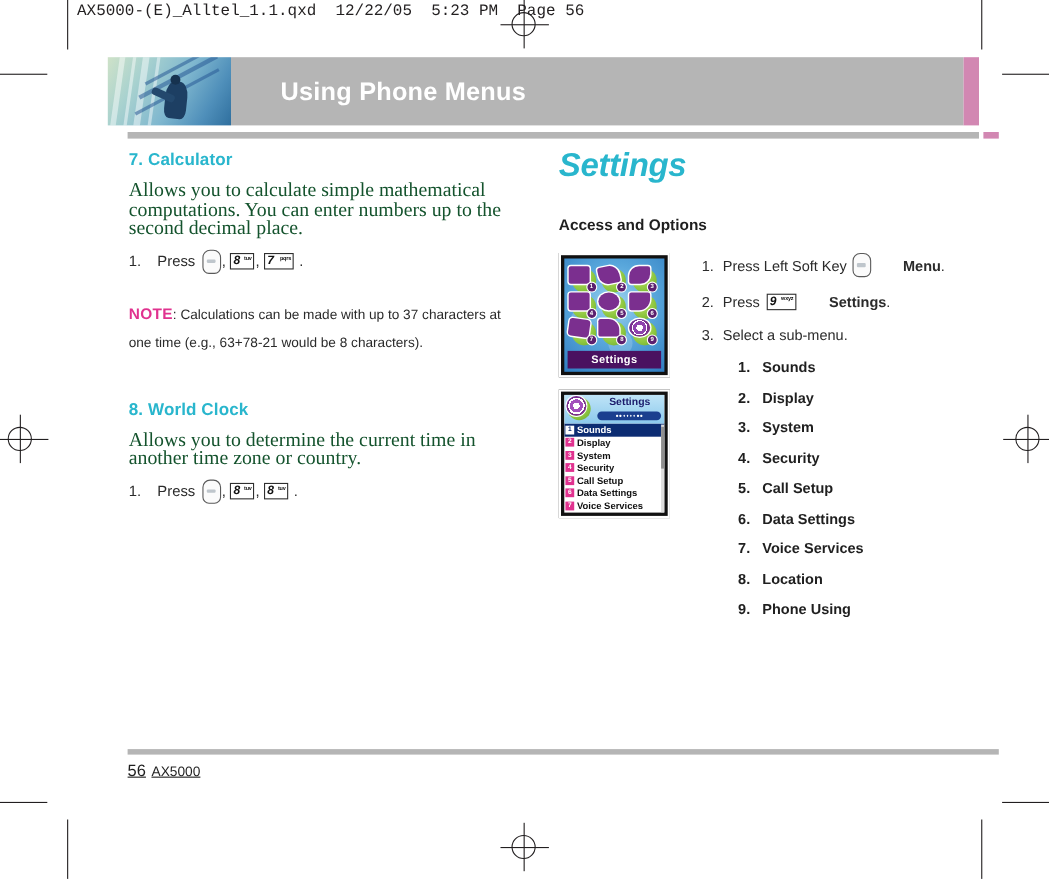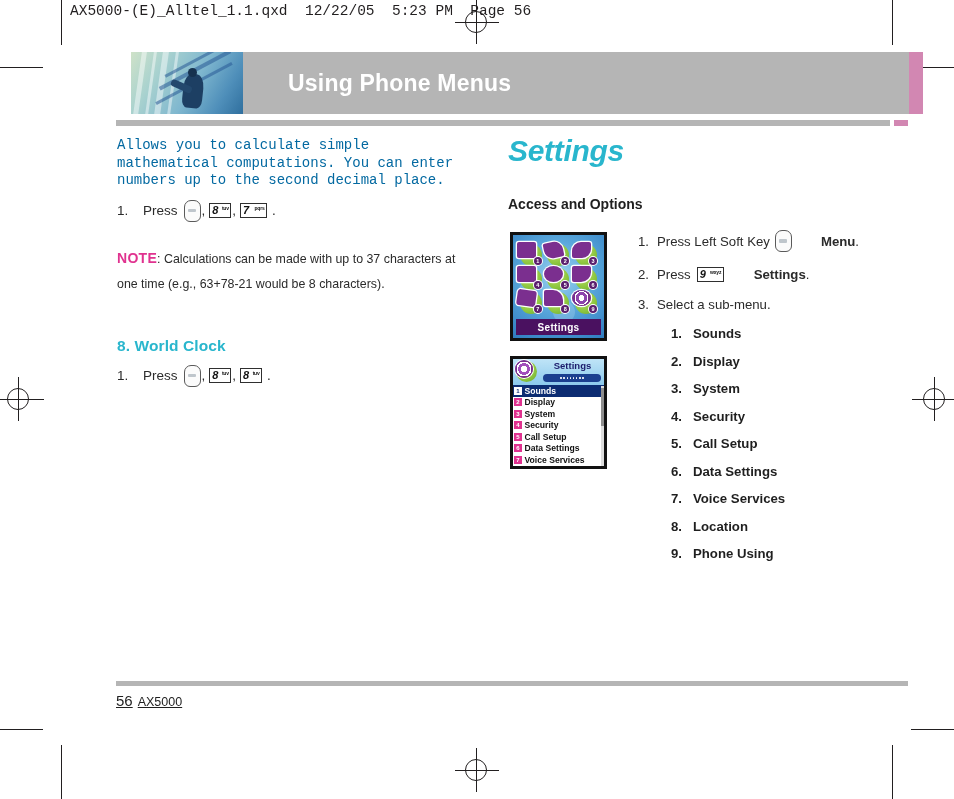--- a/index.html
+++ b/index.html
@@ -19,21 +19,21 @@
   .reg .rc{position:absolute;border:1px solid #221f20;border-radius:50%;background:transparent;}
 
   
   .slug{
     position:absolute;left:70px;top:3px;
     font-family:Liberation Mono, monospace;
     font-size:14.5px;letter-spacing:0px;color:#221f20;white-space:pre;
   }
 
   
-  .banner{position:absolute;left:131px;top:52px;width:792px;height:58px;}
+  .banner{position:absolute;left:98px;top:52px;width:792px;height:58px;}
   .banner-photo{
     position:absolute;left:0;top:0;width:112px;height:62px;overflow:hidden;
     background:linear-gradient(120deg,#cfe2c8 0%,#a9d2cf 25%,#7fb7cf 55%,#4f8fba 80%,#2f6f9e 100%);
   }
   .banner-photo .stripe{position:absolute;top:-10px;height:90px;width:5px;background:rgba(255,255,255,.45);transform:rotate(8deg);}
   .banner-photo .dstripe{position:absolute;height:4px;background:rgba(40,90,150,.55);transform:rotate(-28deg);}
   .banner-photo .figure{
     position:absolute;left:52px;top:22px;width:20px;height:34px;
     background:#1d3f63;border-radius:40% 40% 25% 25%;transform:rotate(6deg);
   }
@@ -55,22 +55,22 @@
   
   .col-left{position:absolute;left:117px;top:137px;width:360px;}
   .col-right{position:absolute;left:508px;top:134px;width:400px;}
 
   h2.sec{
     margin:0 0 9px 0;font-size:15.5px;font-weight:bold;color:#29b6cd;
     letter-spacing:.1px;font-family:"Liberation Sans",sans-serif;
   }
   h2.sec.second{margin-top:0;}
   p.body{
-    margin:0;font-size:14px;line-height:17.5px;color:#0369a1;
-    font-family:Liberation Mono, monospace;
+    margin:0;font-size:18px;line-height:17.5px;color:#14532d;
+    font-family:Liberation Serif, serif;
   }
   .step{
     margin-top:10px;font-size:13.5px;color:#2b2b2b;
     display:flex;align-items:center;gap:0px;
     font-family:"Liberation Sans",sans-serif;
   }
   .step .num{width:26px;display:inline-block;}
   .step .word{margin-right:6px;}
   .comma{margin:0 4px 0 1px;}
   .period{margin-left:5px;}
@@ -279,20 +279,21 @@
     </div>
     <div class="banner-grey"></div>
     <div class="banner-pink"></div>
     <div class="banner-title">Using Phone Menus</div>
   </div>
   <div class="rule-grey"></div>
   <div class="rule-pink"></div>
 
   <div class="col-left">
 
+    <h2 class="sec">7. Calculator</h2>
     <p class="body">Allows you to calculate simple mathematical computations. You can enter numbers up to the second decimal place.</p>
 
     <div class="step">
       <span class="num">1.</span>
       <span class="word">Press</span>
       <span class="softkey"></span>
       <span class="comma">,</span>
       <span class="numkey">
         <span class="d">8</span>
         <span class="l">tuv</span>
@@ -305,20 +306,21 @@
       <span class="period">.</span>
     </div>
 
     <div class="note">
       <span class="kw">NOTE</span><span>: Calculations can be made with up to 37 characters at one time (e.g., 63+78-21 would be 8 characters).</span>
     </div>
 
     <div style="height:40px;"></div>
 
     <h2 class="sec second">8. World Clock</h2>
+    <p class="body">Allows you to determine the current time in another time zone or country.</p>
 
     <div class="step">
       <span class="num">1.</span>
       <span class="word">Press</span>
       <span class="softkey"></span>
       <span class="comma">,</span>
       <span class="numkey">
         <span class="d">8</span>
         <span class="l">tuv</span>
       </span>

